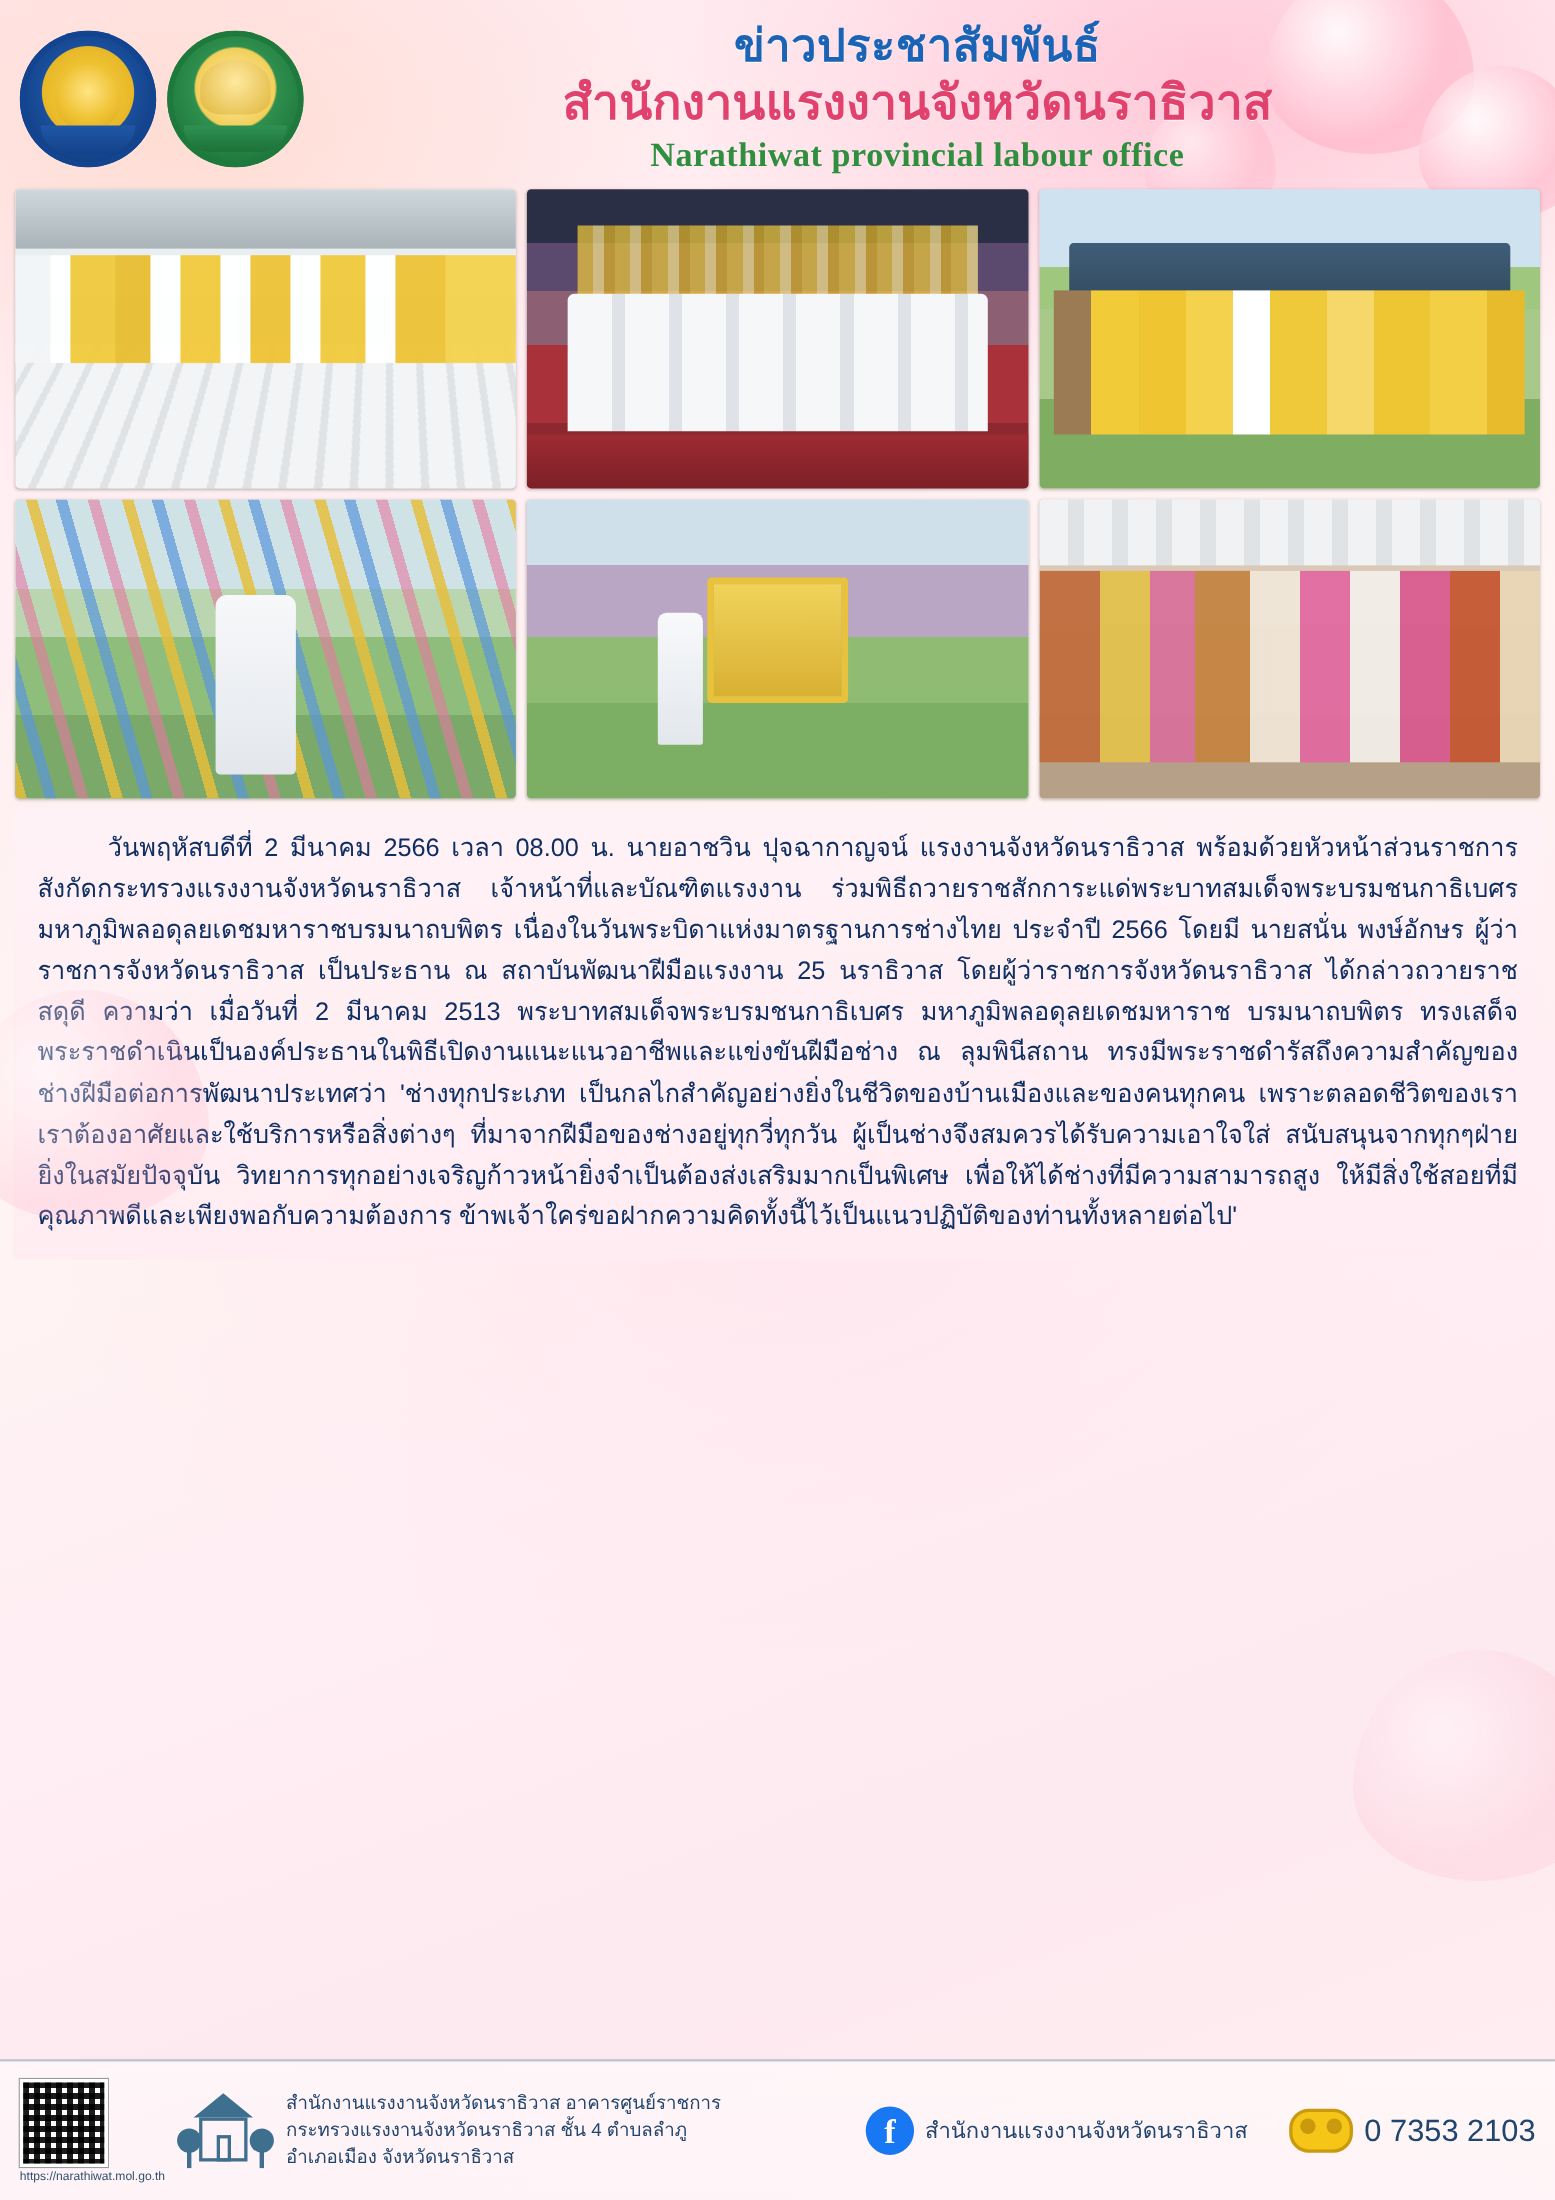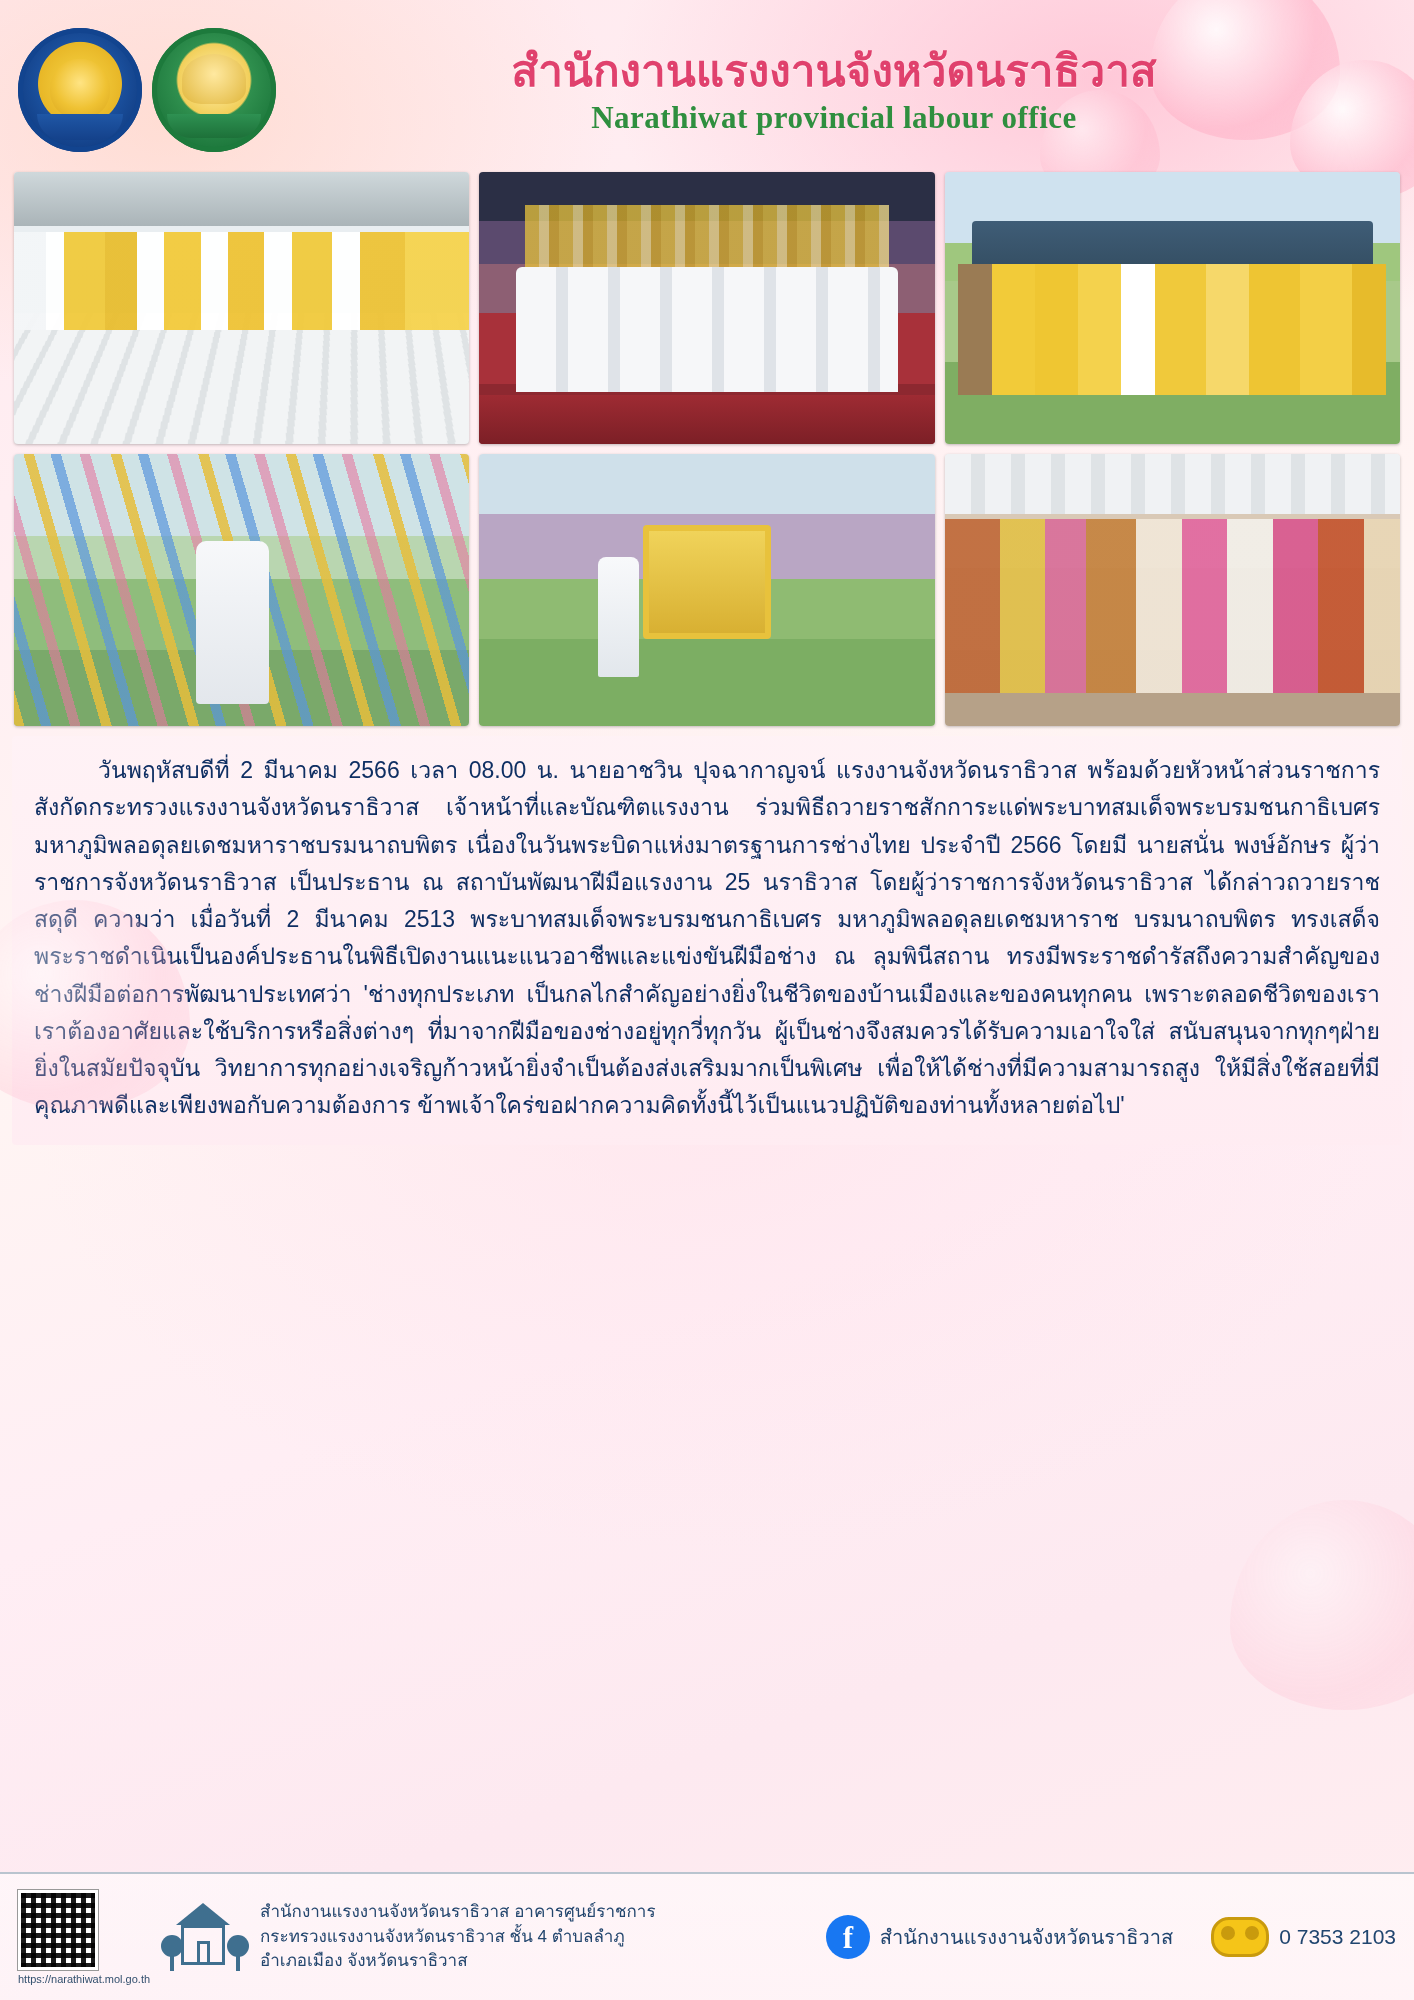--- a/index.html
+++ b/index.html
@@ -451,39 +451,40 @@
     background: #c99a0d;
   }
   .tel-icon::after {
     content: "";
     position: absolute;
     right: 7px; top: 6px;
     width: 14px; height: 14px;
     border-radius: 50%;
     background: #c99a0d;
   }
-  .tel-text { font-size: 21px; color: #20456f; }
+  .tel-text { font-size: 28px; color: #20456f; }
 </style>
 </head>
 <body>
 
 <div class="page">
 
   <div class="blossom" style="left:1150px;top:-30px;width:190px;height:170px;"></div>
   <div class="blossom" style="left:1290px;top:60px;width:150px;height:140px;"></div>
   <div class="blossom" style="left:1040px;top:90px;width:120px;height:110px;opacity:0.6;"></div>
   <div class="blossom" style="left:-40px;top:900px;width:230px;height:210px;opacity:0.45;"></div>
   <div class="blossom" style="left:1230px;top:1500px;width:230px;height:210px;opacity:0.40;"></div>
 
   <div class="header">
     <div class="logos">
       <div class="logo logo-garuda"></div>
       <div class="logo logo-ministry"></div>
     </div>
     <div class="header-titles">
+      <div class="title-th1">ข่าวประชาสัมพันธ์</div>
       <div class="title-th2">สำนักงานแรงงานจังหวัดนราธิวาส</div>
       <div class="title-en">Narathiwat provincial labour office</div>
     </div>
   </div>
 
   <div class="gallery">
     <div class="photo-row">
       <div class="photo ph1">
         <div class="roof"></div>
         <div class="people"></div>

